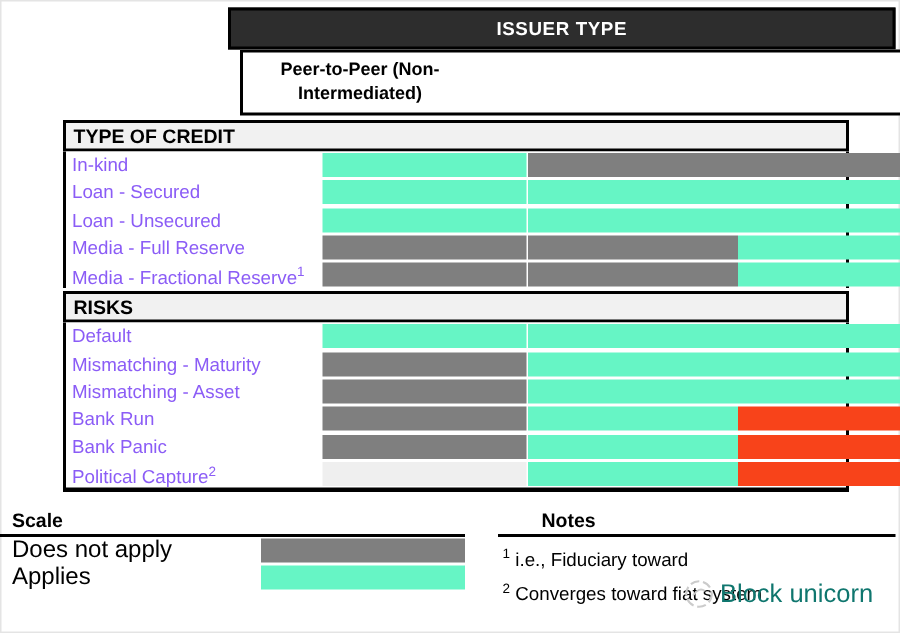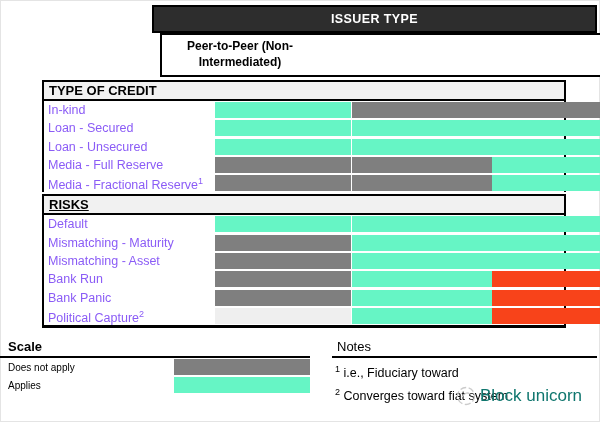--- a/index.html
+++ b/index.html
@@ -28,40 +28,40 @@
   .col-h.c1 { width:156px; }
   .col-h.c2 { width:140px; border-left:2px solid #000; }
   .col-h.c3 { width:145px; border-left:2px solid #000; }
   
   #matrix { position:absolute; left:2px; top:80px; width:524px;margin-left:40px; }
   .section-header {
     border:2px solid #000; background:#f1f1f1; height:21px;
     display:flex; align-items:center; padding-left:5px;
     font-weight:bold; font-size:13px;
   }
-  .rows + .section-header { margin-top:2px;text-decoration:underline; }
+  .rows + .section-header { margin-top:2px; }
   .rows { border-left:2px solid #000; border-right:2px solid #000; background:#fff; }
   .rows.last { border-bottom:3px solid #000; }
   .mrow { position:relative; height:18.3px; }
   .rlabel { position:absolute; left:4px; top:2px; font-size:12.5px; white-space:nowrap; color:#8b5cf6; }
   sup { font-size:9px; }
   .cell { position:absolute; top:1px; height:16px; }
   .cell.p0 { left:171px; width:136px; }
   .cell.p1 { left:308px; width:140px; }
   .cell.p2 { left:448px; width:143px; }
   
   .legend { position:absolute; left:0; top:339px; width:310px; }
   .legend-title { font-weight:bold; font-size:13px; padding-left:8px; height:17px; }
   .rule { height:2px; background:#000; }
   .legend-row { display:flex; align-items:center; height:18.3px; }
-  .legend-label { font-size:10px; padding-left:8px; }
+  .legend-label { font-size:16px; padding-left:8px; }
   .swatch { margin-left:auto; width:136px; height:16px; }
   
   .notes { position:absolute; left:332px; top:339px; width:265px; }
-  .notes-title { font-weight:normal; font-size:13px; padding-left:5px; height:17px; }
+  .notes-title { font-weight:bold; font-size:13px; padding-left:5px; height:17px;margin-left:24px; }
   .note-item { font-size:12.5px; padding-left:3px; margin-top:4px; line-height:15px; }
   
   .watermark {
     position:absolute; left:455px; top:385px; display:flex; align-items:center;
     gap:3px; color:#0f766e; font-size:17px; white-space:nowrap;
   }
 </style>
 </head>
 <body>
 

